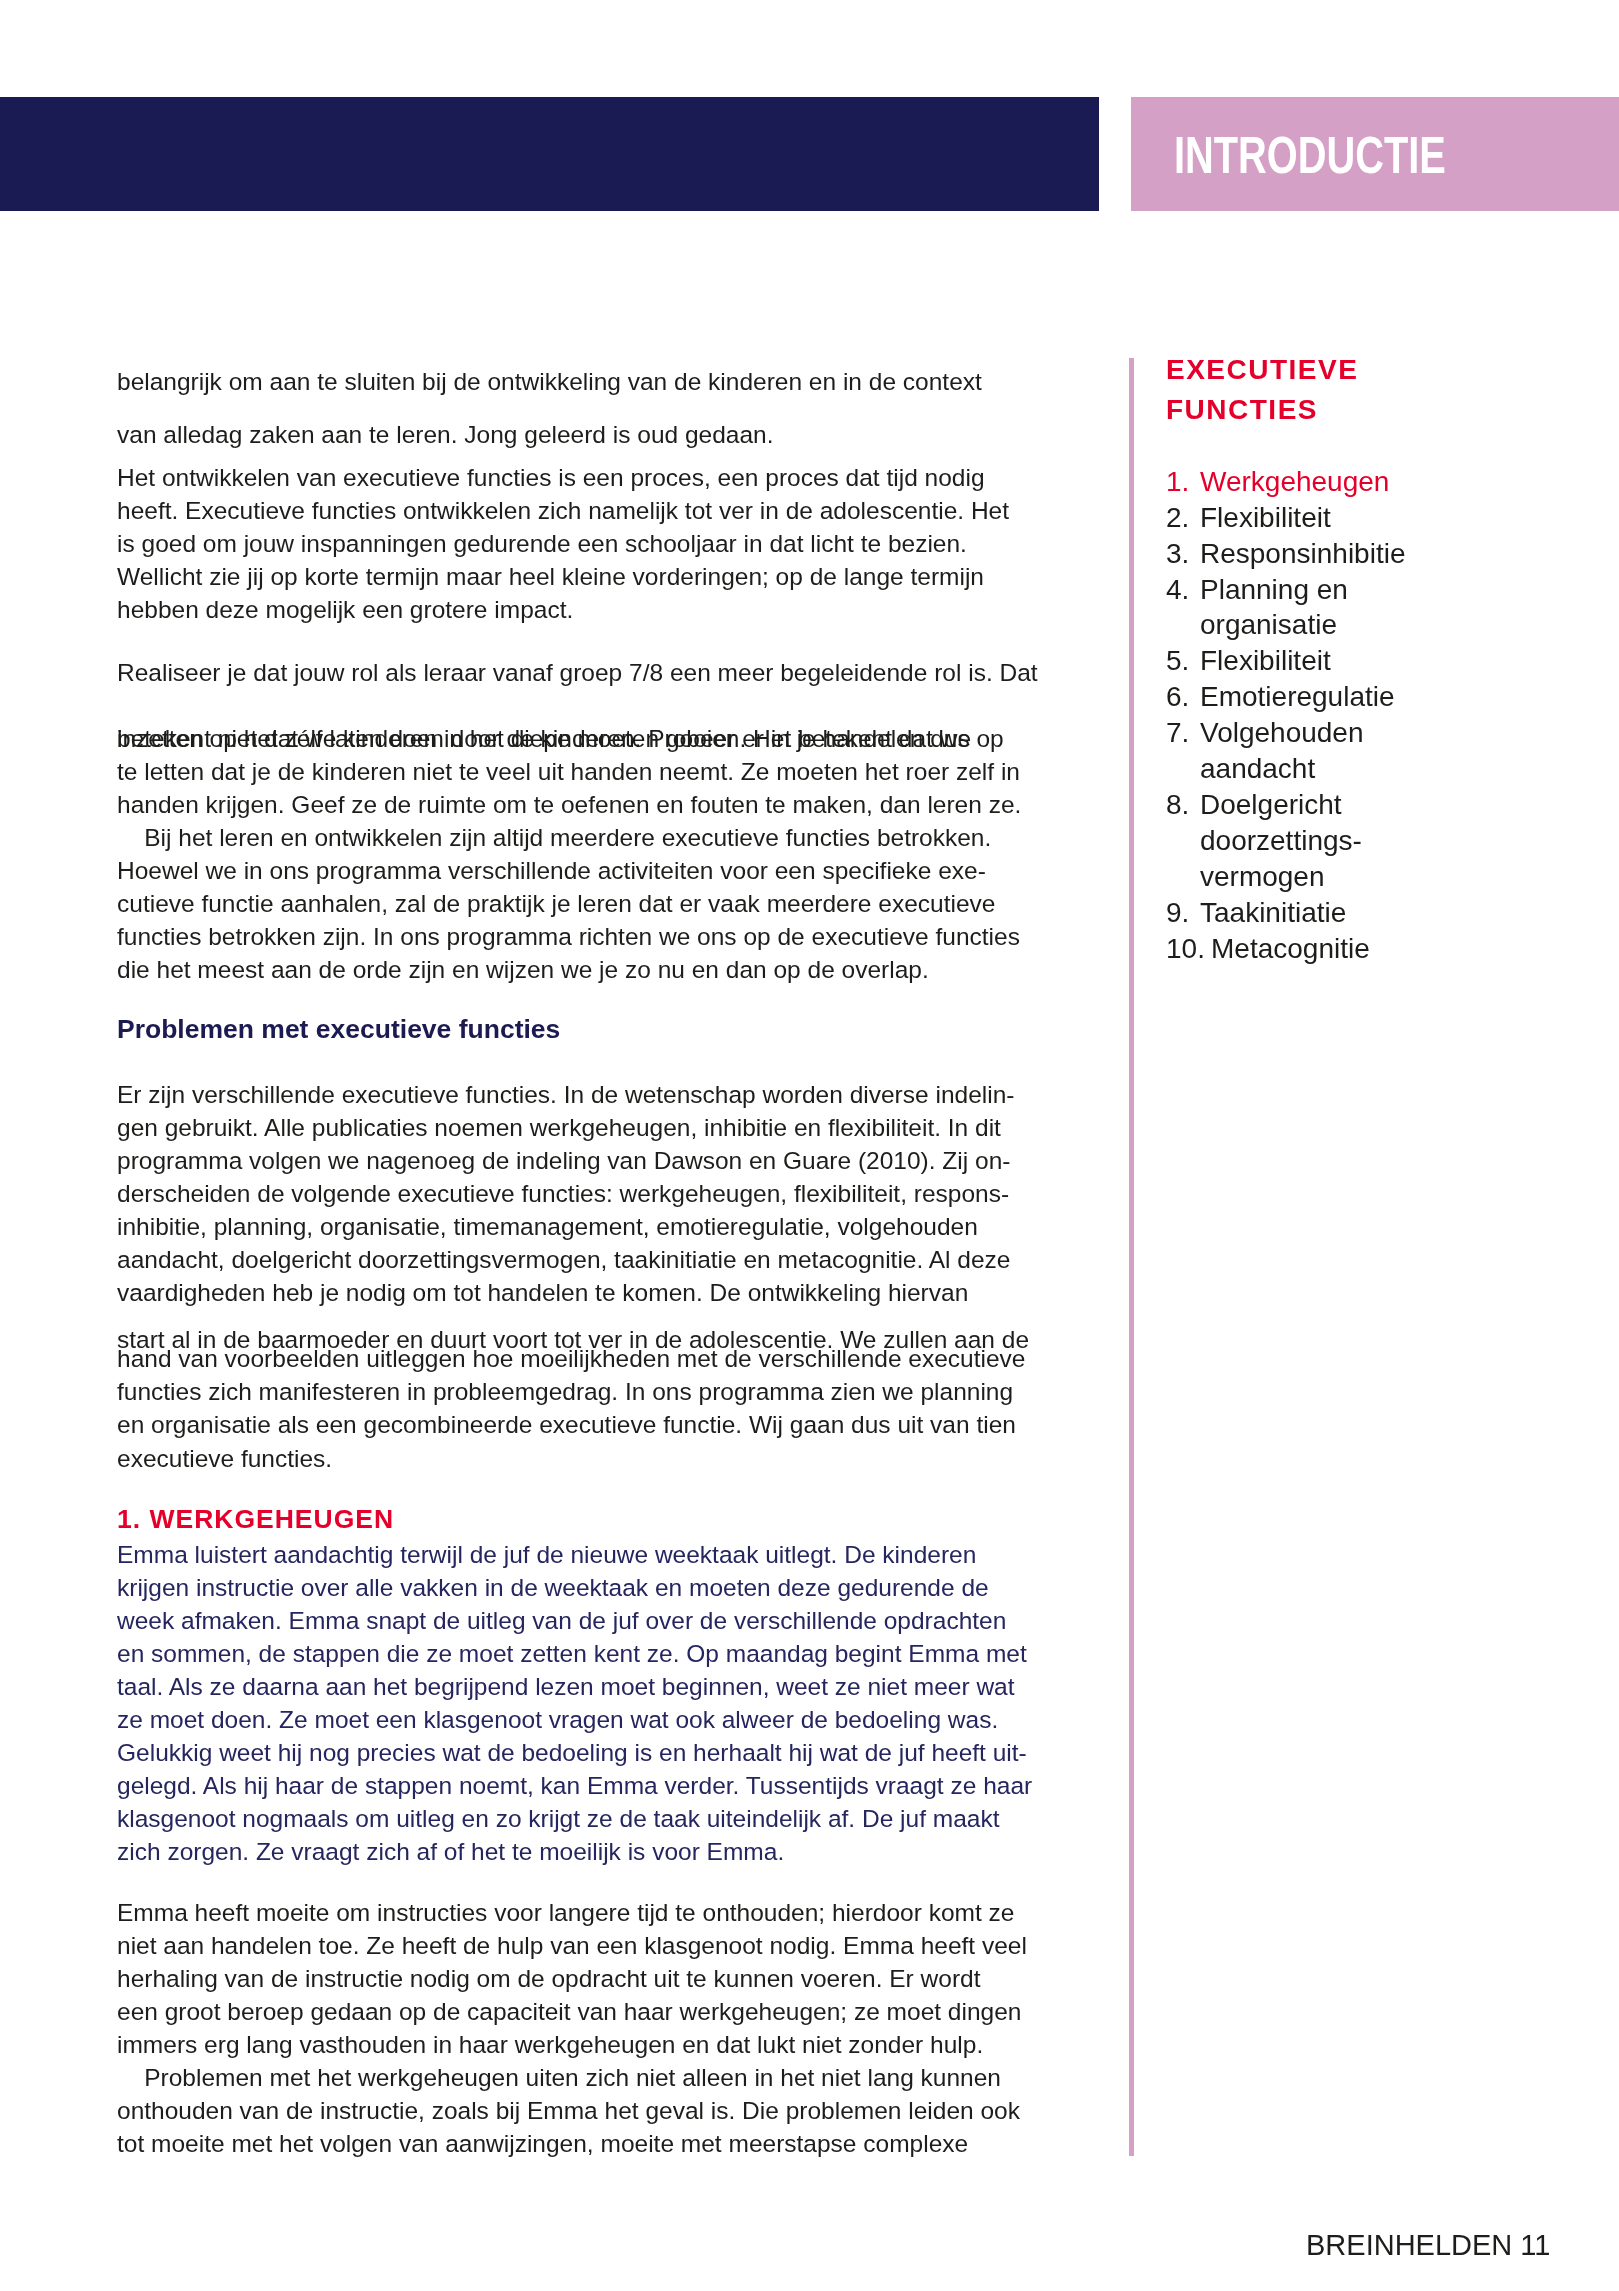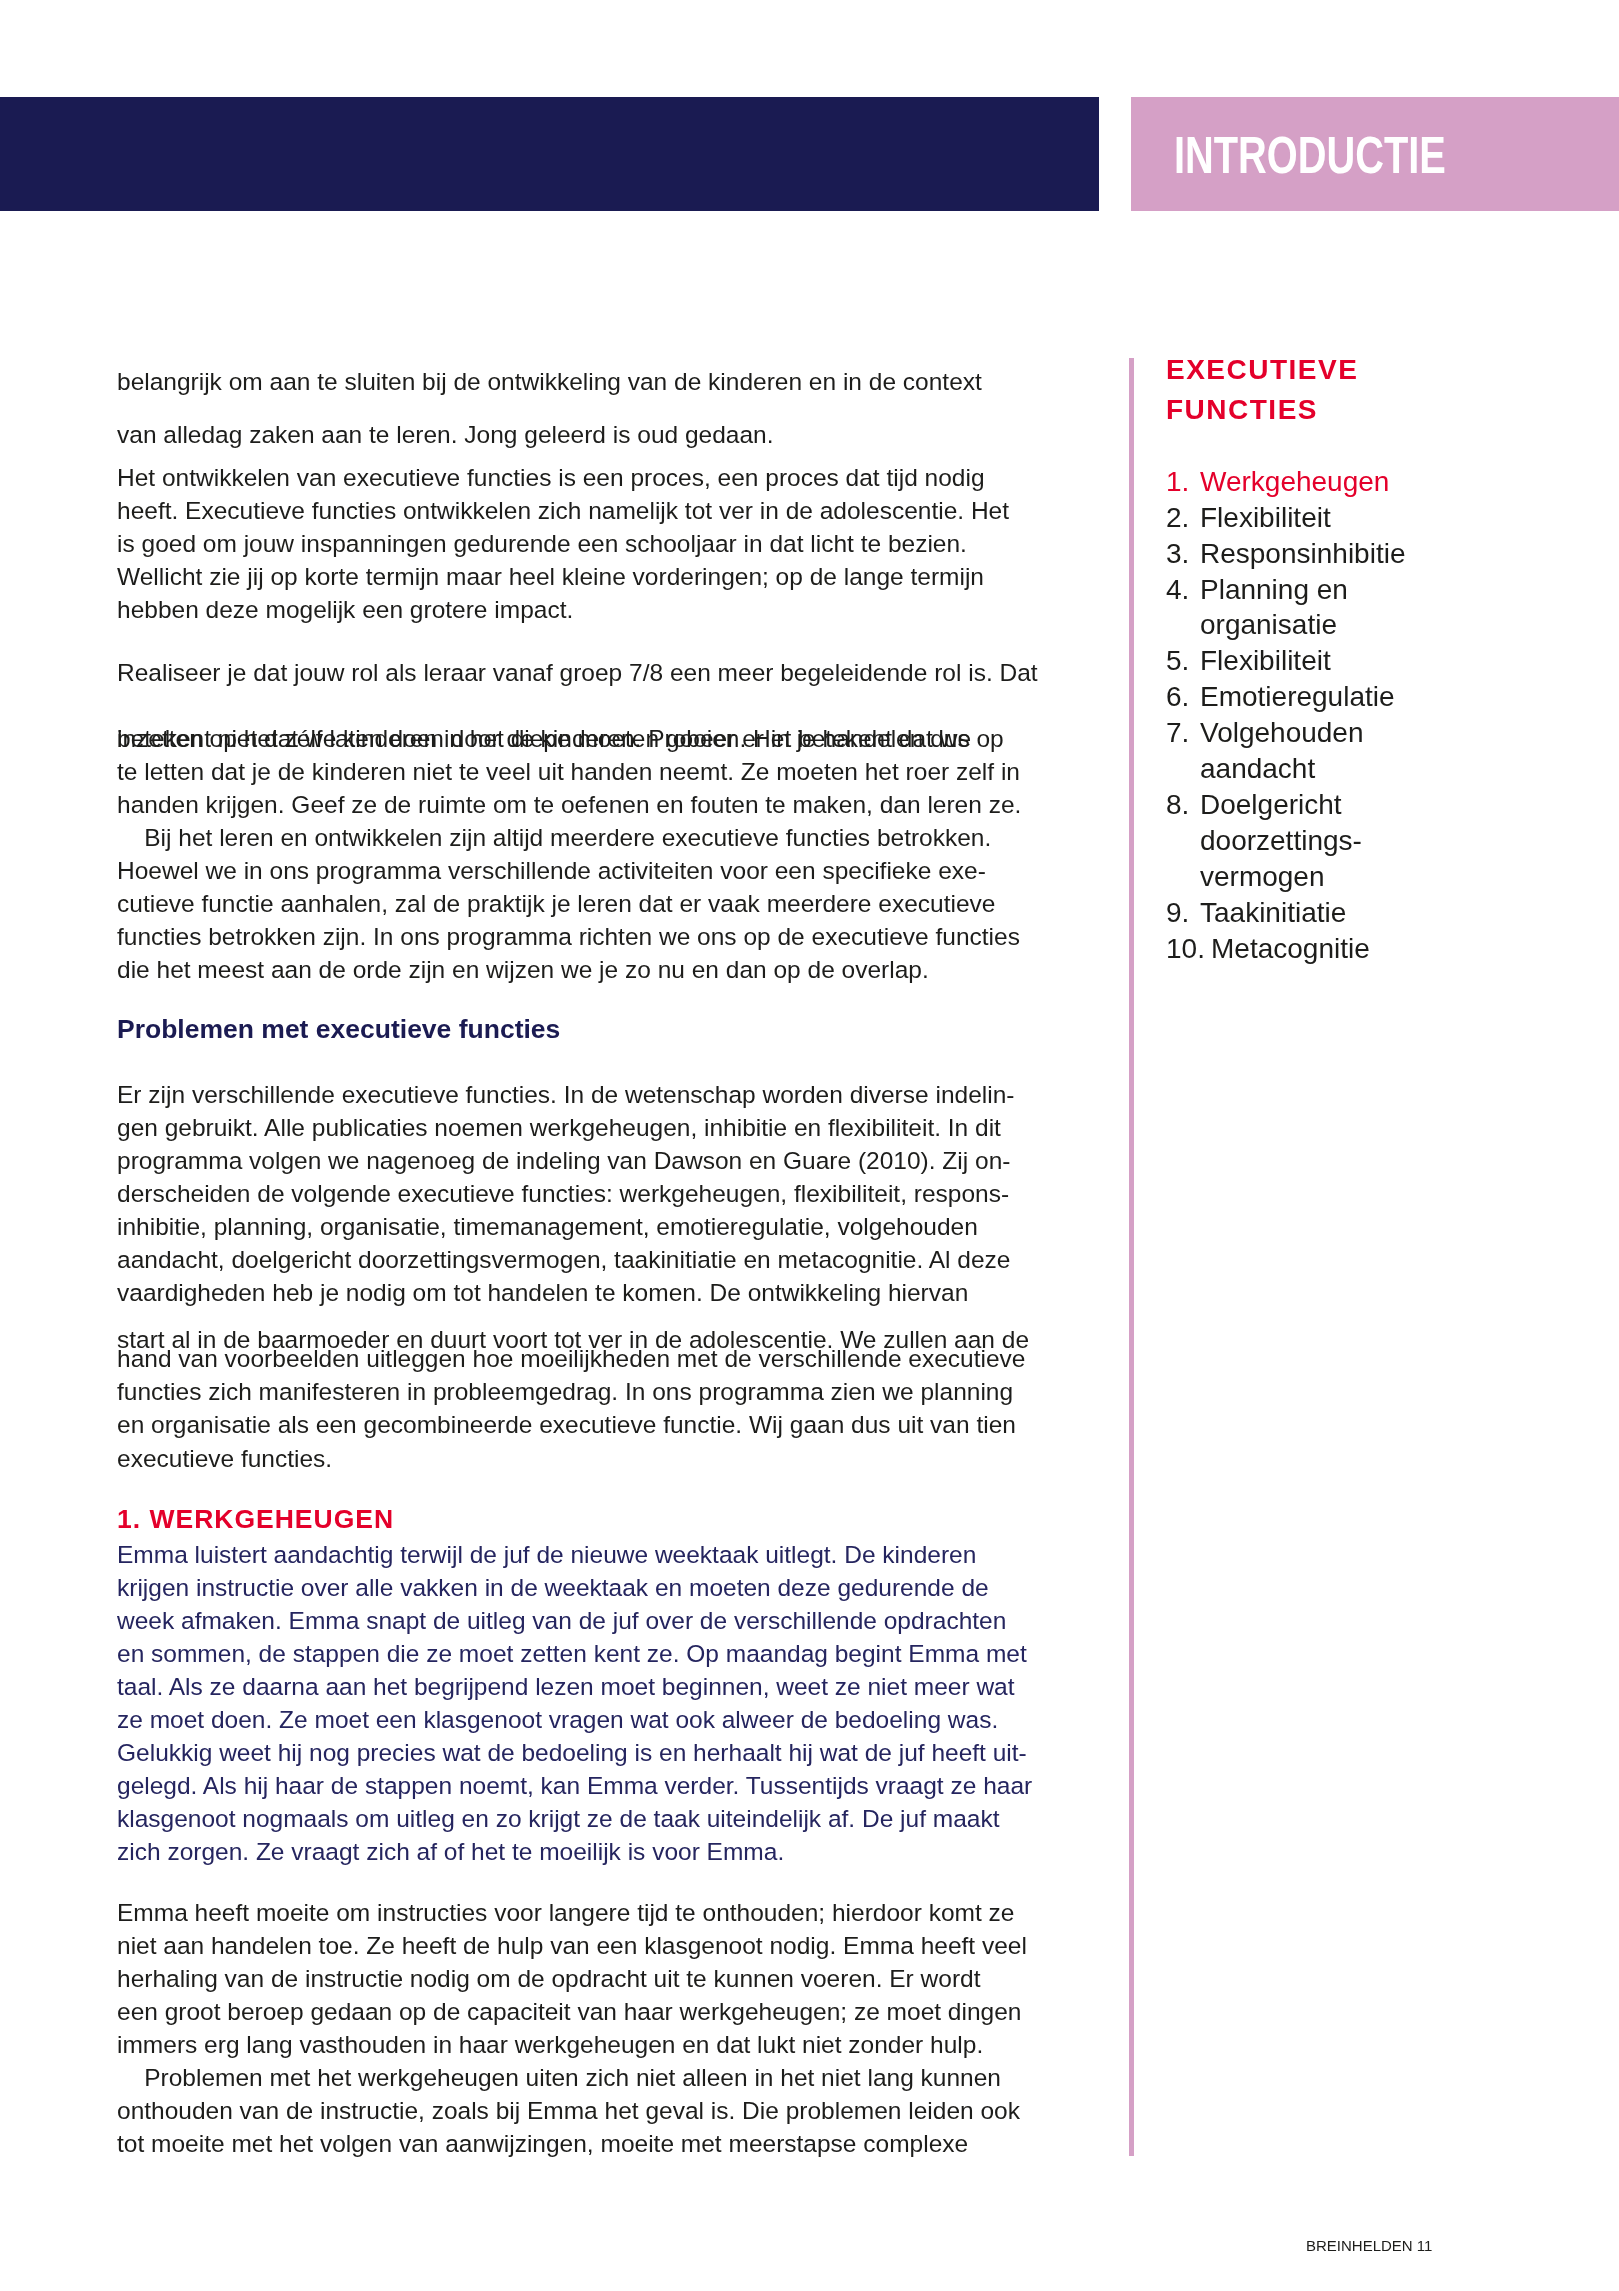--- a/index.html
+++ b/index.html
@@ -34,21 +34,21 @@
     position: absolute; left: 0; white-space: nowrap; font-size: 28px; font-weight: bold; color: #e4002b;
     line-height: 41px; letter-spacing: 1.5px;
   }
   .side-item {
     position: absolute; left: 0; white-space: nowrap; font-size: 28px; color: #1d1d1b; line-height: 36px;
   }
   .side-item.active { color: #e4002b; }
   .side-item .num { display: inline-block; width: 34px; }
   .side-item.wide .num { width: 45px; }
   .footer {
-    position: absolute; left: 1306px; top: 2231px; font-size: 15px; color: #1d1d1b; white-space: nowrap;
+    position: absolute; left: 1306px; top: 2231px; font-size: 29px; color: #1d1d1b; white-space: nowrap;
     line-height: 29px;
   }
 </style>
 </head>
 <body>
 
 <div class="navy-bar"></div>
 <div class="section-tab">
   <div class="section-tab-label">INTRODUCTIE</div>
 </div>

